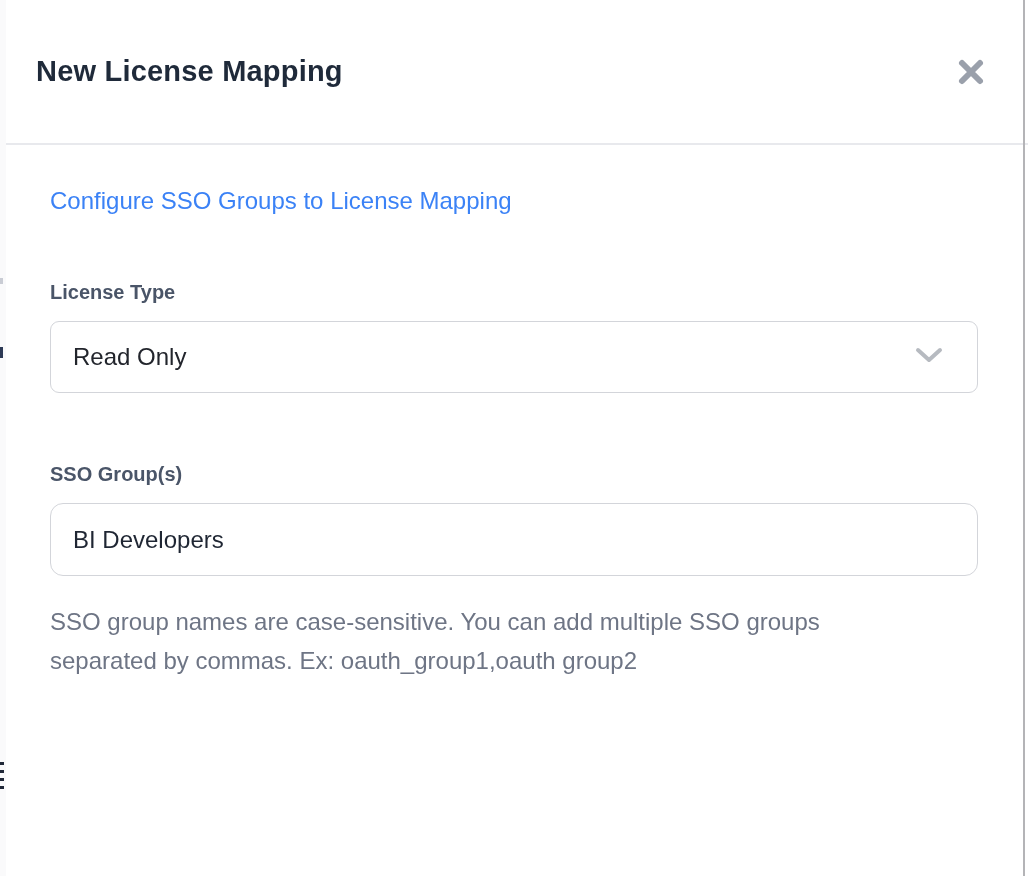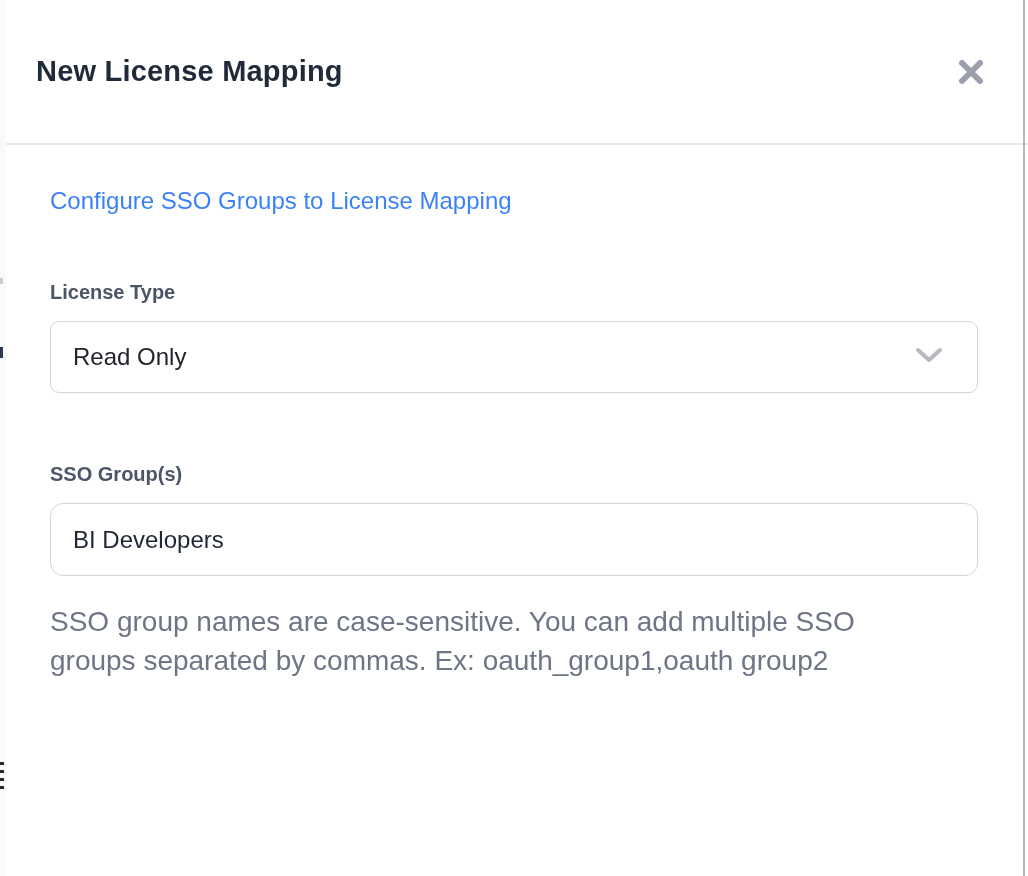--- a/index.html
+++ b/index.html
@@ -93,21 +93,21 @@
     border: 1px solid #d3d5da; border-radius: 13px;
     padding: 0 22px;
     font-family: "Liberation Sans", sans-serif;
     font-size: 24px; color: #1f2633;
     outline: none; display: block;
   }
 
   .help-text {
     margin-top: 26px;
     max-width: 880px;
-    font-size: 28px; font-weight: 400; color: #6e7585; line-height: 39px;
+    font-size: 24px; font-weight: 400; color: #6e7585; line-height: 39px;
   }
 </style>
 </head>
 <body>
 
 <div class="screen">
 
   <div class="bg-sliver">
     <span class="mark-b"></span>
     <span class="mark-a"></span>

